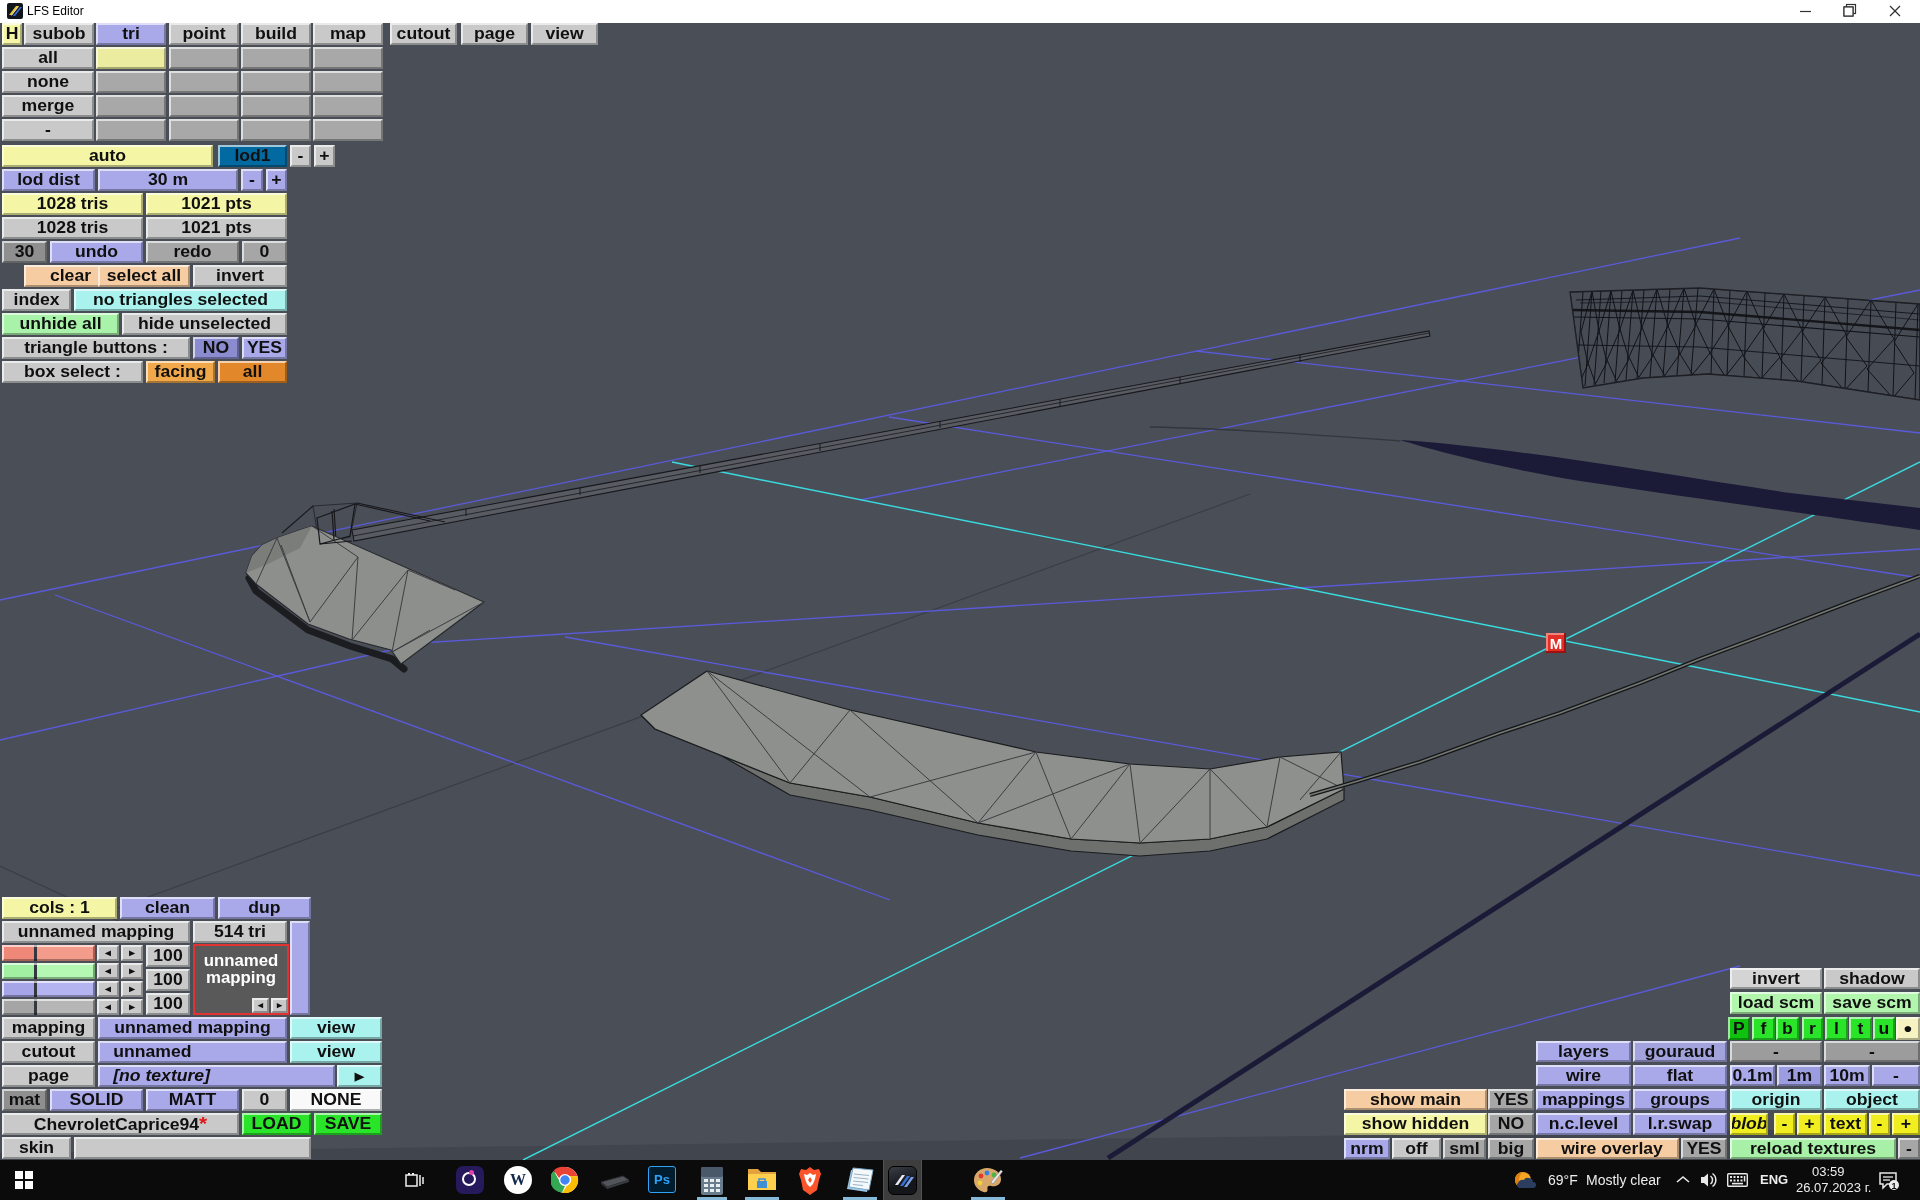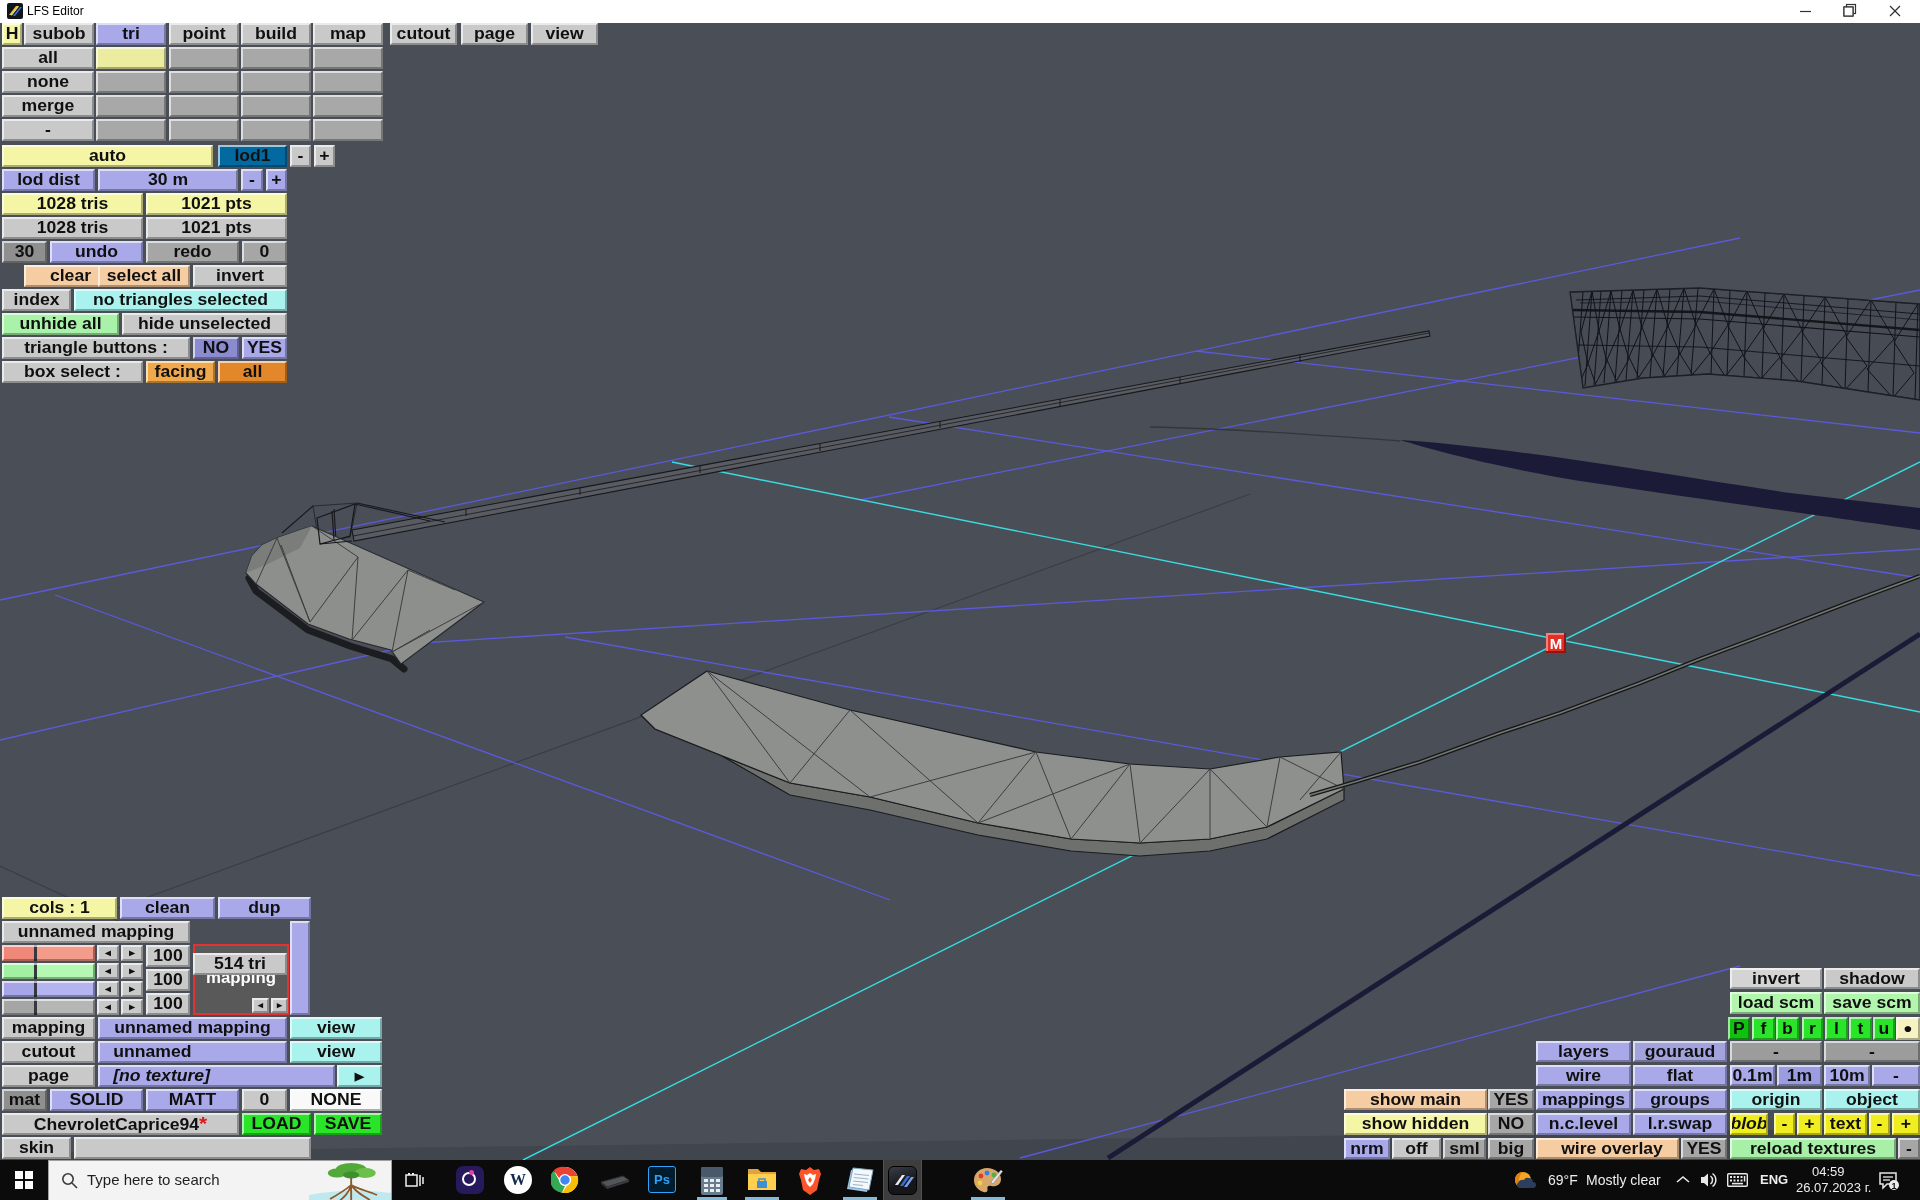--- a/index.html
+++ b/index.html
@@ -431,21 +431,21 @@
   </div>
 <div class="b pu" style="left:120px;top:897px;width:95px;height:22px;">
     <span style="line-height:18px;">clean</span>
   </div>
 <div class="b pu" style="left:218px;top:897px;width:93px;height:22px;">
     <span style="line-height:18px;">dup</span>
   </div>
 <div class="b g" style="left:2px;top:921px;width:188px;height:22px;">
     <span style="line-height:18px;">unnamed mapping</span>
   </div>
-<div class="b g" style="left:193px;top:921px;width:94px;height:22px;margin-top:32px;">
+<div class="b g" style="left:193px;top:921px;width:94px;height:22px;">
     <span style="line-height:18px;">514 tri</span>
   </div>
 <div class="b pu" style="left:290px;top:921px;width:20px;height:94px;">
     <span style="line-height:90px;"></span>
   </div>
 <div class="b sal" style="left:2px;top:945px;width:93px;height:16px;background:linear-gradient(90deg,#f0887a 0 34%,rgba(0,0,0,0.28) 34% 37%,#f49c8c 37% 100%);">
     <span style="line-height:12px;"></span>
   </div>
 <div class="b g" style="left:97px;top:945px;width:22px;height:16px;font-size:10px;">
     <span style="line-height:12px;">◂</span>
@@ -698,39 +698,20 @@
   </div>
 <div id="tb">
 <svg style="position:absolute;left:15px;top:11px" width="18" height="18">
       <g fill="#fdfdfd">
         <rect x="0" y="0" width="8" height="8"></rect>
         <rect x="10" y="0" width="8" height="8"></rect>
         <rect x="0" y="10" width="8" height="8"></rect>
         <rect x="10" y="10" width="8" height="8"></rect>
       </g>
     </svg>
-<div id="search">
-      <svg width="17" height="17" style="position:absolute;left:12px;top:11px" viewBox="0 0 17 17">
-        <circle cx="7" cy="7" r="5.2" fill="none" stroke="#3a3a3a" stroke-width="1.6"></circle>
-        <line x1="11" y1="11" x2="16" y2="16" stroke="#3a3a3a" stroke-width="1.6"></line>
-      </svg>
-      <span>Type here to search</span>
-<svg width="82" height="40" style="position:absolute;right:0;top:0" viewBox="0 0 70 40" preserveAspectRatio="none">
-<path d="M0,34 Q35,26 70,32 L70,40 L0,40 Z" fill="#bfe8ef"></path>
-<g stroke="#8a5a2b" stroke-width="1.6" fill="none">
-          <path d="M36,10 L36,24 M36,24 C30,30 24,34 18,38 M36,24 C40,31 46,35 52,39 M36,24 C34,32 30,36 26,40 M36,24 C42,28 50,30 58,34 M36,24 L36,40"></path>
-        </g>
-<g fill="#53a83a">
-          <ellipse cx="36" cy="8" rx="13" ry="6"></ellipse>
-          <ellipse cx="24" cy="12" rx="8" ry="4.5"></ellipse>
-          <ellipse cx="48" cy="12" rx="9" ry="5" fill="#6dbf4b"></ellipse>
-          <ellipse cx="36" cy="14" rx="7" ry="3.5" fill="#3f8f2e"></ellipse>
-        </g>
-      </svg>
-</div>
 <svg style="position:absolute;left:405px;top:12px" width="20" height="17" viewBox="0 0 20 17">
       <g stroke="#f0f0f0" stroke-width="1.5" fill="none">
         <rect x="1" y="3" width="11" height="11"></rect>
         <line x1="15" y1="3" x2="15" y2="14"></line>
         <line x1="18" y1="5" x2="18" y2="12"></line>
       </g>
       <rect x="3" y="1" width="2" height="2" fill="#f0f0f0"></rect>
       <rect x="7" y="1" width="2" height="2" fill="#f0f0f0"></rect>
     </svg>
 <div class="ic" style="left:456px">
@@ -841,21 +822,21 @@
         <rect x="13.5" y="3" width="2" height="2"></rect>
         <rect x="3" y="6.5" width="2" height="2"></rect>
         <rect x="6.5" y="6.5" width="2" height="2"></rect>
         <rect x="10" y="6.5" width="2" height="2"></rect>
         <rect x="13.5" y="6.5" width="2" height="2"></rect>
         <rect x="16.8" y="3" width="1.5" height="5.5"></rect>
         <rect x="5" y="9.8" width="11" height="1.6"></rect>
       </g>
     </svg>
 <div class="tx" style="left:1760px;font-size:13px;font-weight:700">ENG</div>
-<div class="tx" style="left:1812px;top:4px;height:16px;line-height:16px;font-size:13px">04:59</div>
+<div class="tx" style="left:1812px;top:4px;height:16px;line-height:16px;font-size:13px">03:59</div>
 <div class="tx" style="left:1796px;top:20px;height:16px;line-height:16px;font-size:13px">26.07.2023 г.</div>
 <svg style="position:absolute;left:1878px;top:11px" width="22" height="20" viewBox="0 0 22 20">
       <path d="M2,2 L18,2 L18,13 L9,13 L5,17 L5,13 L2,13 Z" fill="none" stroke="#e8e8e8" stroke-width="1.5"></path>
       <g stroke="#e8e8e8" stroke-width="1.3">
         <line x1="5" y1="6" x2="15" y2="6"></line>
         <line x1="5" y1="9" x2="12" y2="9"></line>
       </g>
       <circle cx="16" cy="14" r="5" fill="#ececec"></circle>
       <text x="16" y="17.5" font-size="9" font-weight="bold" fill="#111" text-anchor="middle" font-family="Liberation Sans">1</text>
     </svg>

